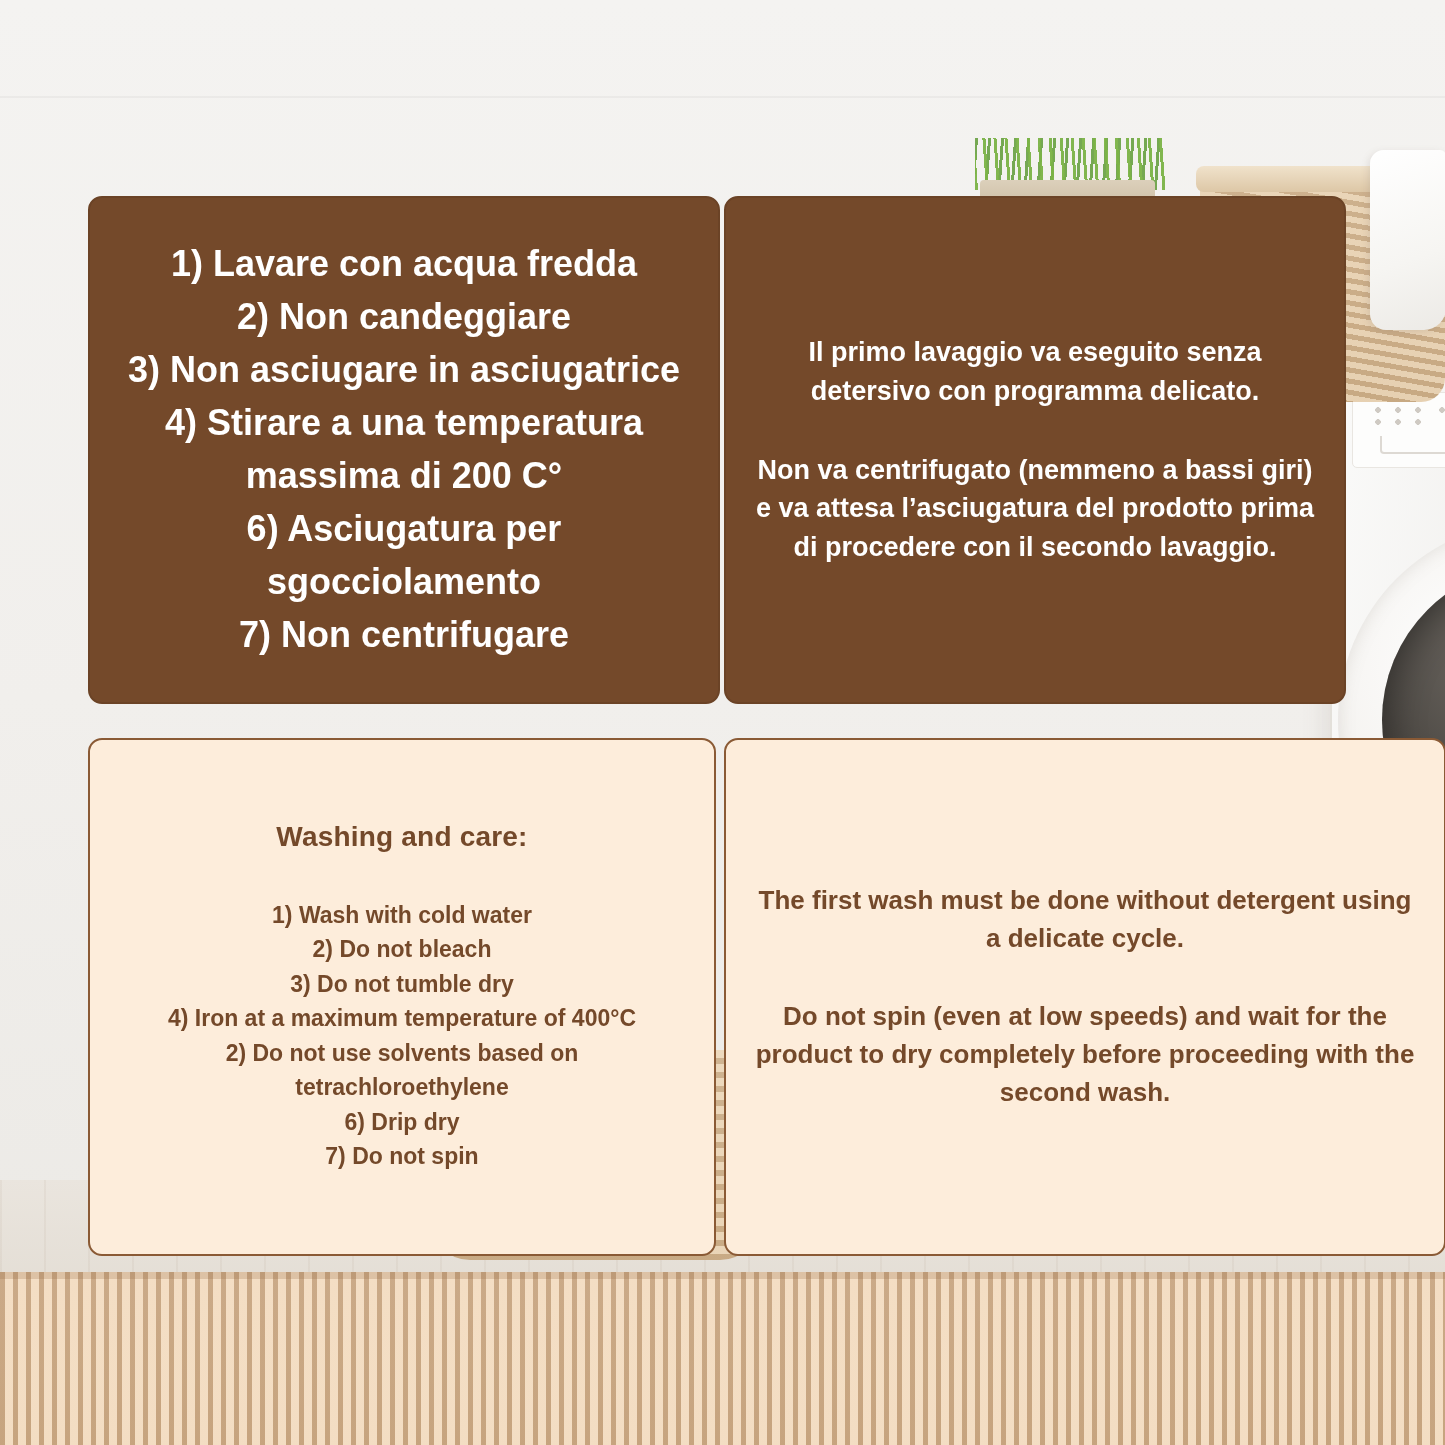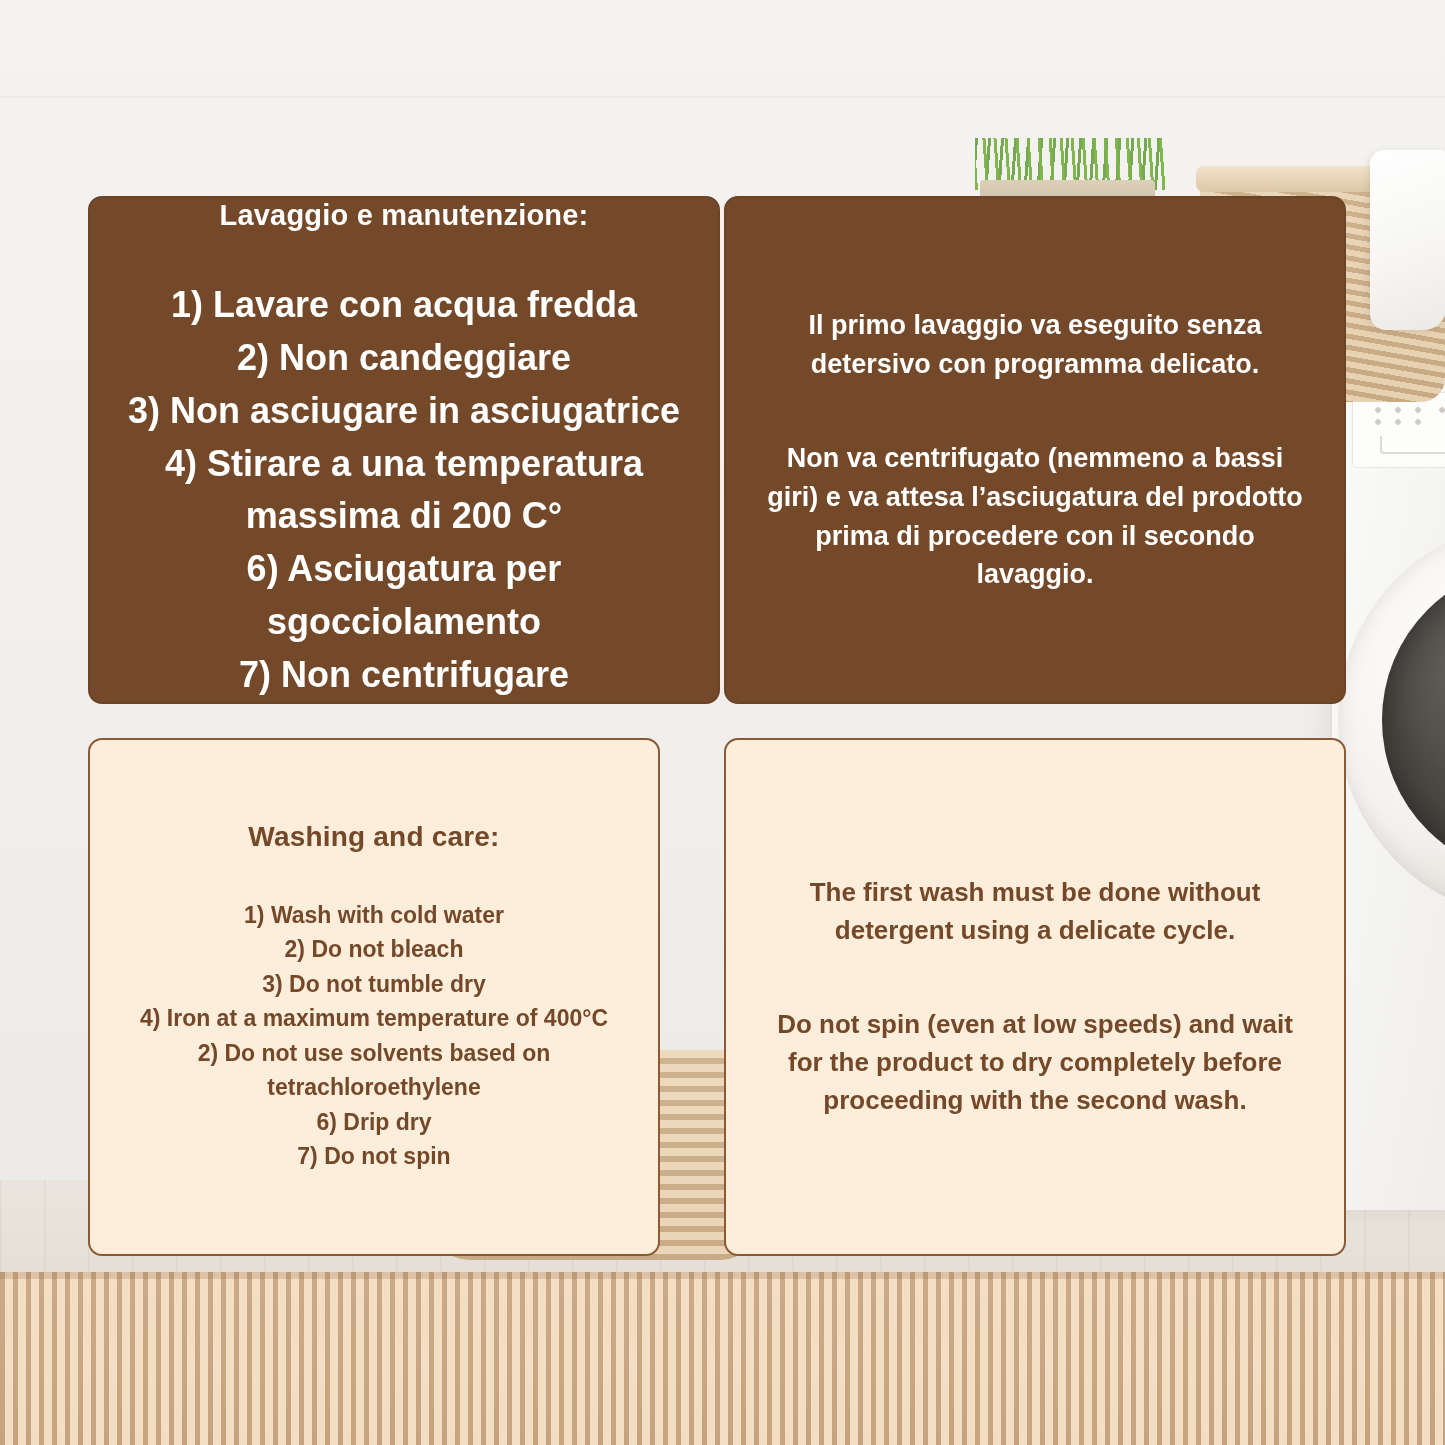--- a/index.html
+++ b/index.html
@@ -206,22 +206,22 @@
     border: 2px solid #6b4326;
   }
   .card-light {
     background: #fdeddb;
     color: #74492a;
     border: 2px solid #8a5a35;
   }
 
   #card-it-list  { left: 88px;  top: 196px;  width: 632px; height: 508px; }
   #card-it-note  { left: 724px; top: 196px;  width: 622px; height: 508px; }
-  #card-en-list  { left: 88px;  top: 738px;  width: 572px; height: 518px; }
-  #card-en-note  { left: 724px; top: 738px;  width: 622px; height: 518px; }
+  #card-en-list  { left: 88px;  top: 738px;  width: 628px; height: 518px; }
+  #card-en-note  { left: 724px; top: 738px;  width: 722px; height: 518px; }
 
   .card-title {
     font-size: 29px;
     font-weight: bold;
     letter-spacing: 0.2px;
     margin: 0 0 46px 0;
     line-height: 1.2;
   }
   .list {
     list-style: none;
@@ -230,21 +230,21 @@
     font-size: 36px;
     font-weight: bold;
     line-height: 1.47;
   }
   .list li { margin: 0; }
 
   .note-p {
     font-size: 27px;
     font-weight: bold;
     line-height: 1.43;
-    margin: 8px;
+    margin: 0;
   }
   .note-gap { height: 40px; }
 
   #card-en-list .card-title { margin-bottom: 44px; font-size: 28px; }
   #card-en-list .list { font-size: 23px; line-height: 1.5; }
   #card-en-note .note-p { font-size: 26px; line-height: 1.46; }
 </style>
 </head>
 <body>
 
@@ -268,21 +268,20 @@
   <div class="basket-rim"></div>
   <div class="basket-towel"></div>
 
   <div class="hamper"></div>
 
   <div class="rug"></div>
   <div class="rug-top-edge"></div>
 
   <div class="card card-dark" id="card-it-list">
     <div class="card-inner">
-      <div class="card-title">Lavaggio e manutenzione:</div>
       <ul class="list">
         <li>1) Lavare con acqua fredda</li>
         <li>2) Non candeggiare</li>
         <li>3) Non asciugare in asciugatrice</li>
         <li>4) Stirare a una temperatura massima di 200 C°</li>
         <li>6) Asciugatura per sgocciolamento</li>
         <li>7) Non centrifugare</li>
       </ul>
     </div>
   </div>

